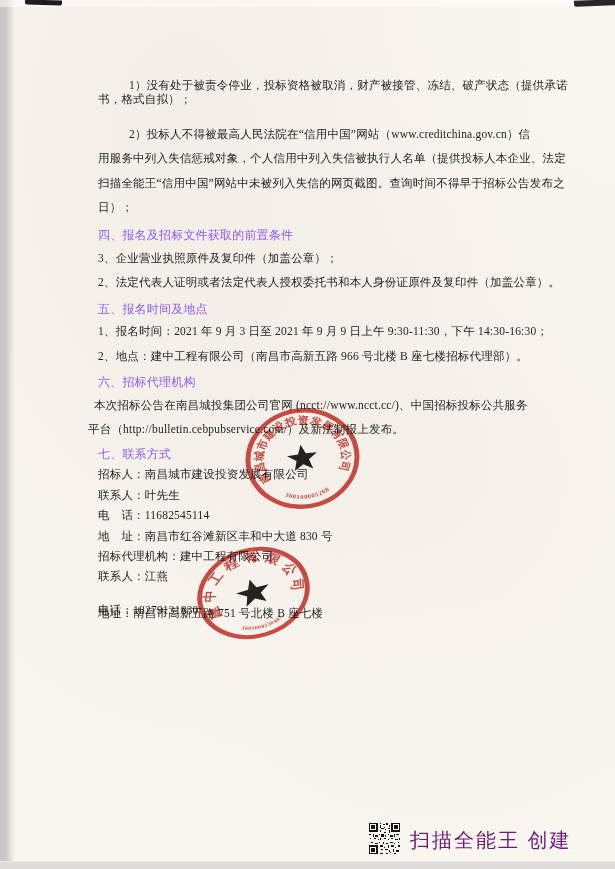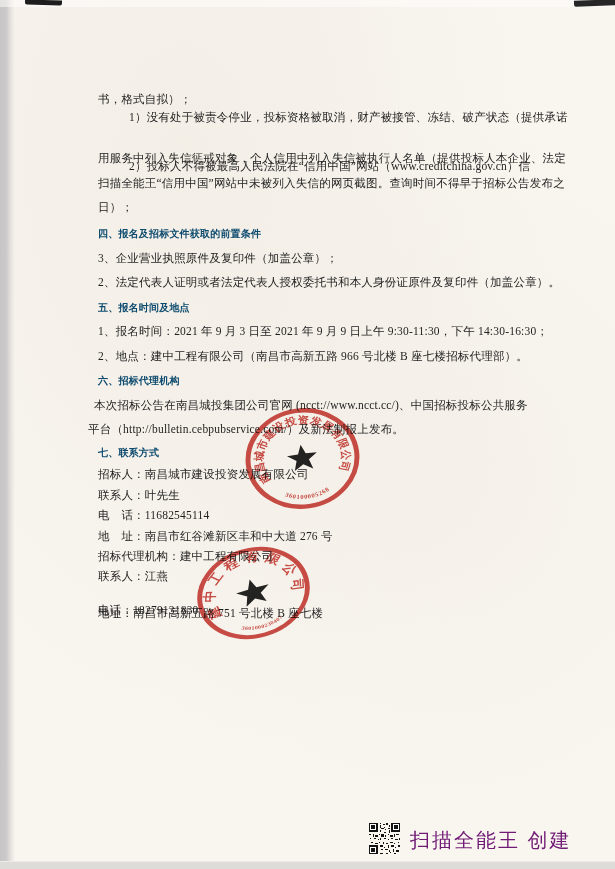--- a/index.html
+++ b/index.html
@@ -17,22 +17,22 @@
   .edge-bottom{position:absolute;left:0;right:0;bottom:0;height:7px;background:#dedcd9;z-index:41;
     box-shadow:0 -1px 0 #ecebe7;}
   .edge-top{position:absolute;left:0;right:0;top:0;height:7px;background:rgba(253,253,252,.55);z-index:41;}
   .mark-tl{position:absolute;left:25px;top:0;width:37px;height:5px;background:#1d1d1d;
     transform:rotate(1.6deg);border-radius:0 0 2px 2px;z-index:42;}
   .mark-tr{position:absolute;left:574px;top:0;width:42px;height:6px;background:#262626;
     transform:rotate(-2deg);border-radius:0 0 2px 2px;z-index:42;}
   
   .ln{position:absolute;left:98px;font-size:11.5px;letter-spacing:.2px;color:#1e1e1e;
     white-space:nowrap;z-index:10;}
-  .ln.indent{left:129px;margin-top:32px;}
-  .ln.heading{font-weight:bold;font-size:10px;color:#0c4a6e;}
+  .ln.indent{left:129px;}
+  .ln.heading{font-weight:normal;font-size:12px;color:#8b5cf6;}
   .ln.p14{left:94px;}
   .ln.p15{left:88px;}
   
   .seal{position:absolute;z-index:20;color:#c5322b;opacity:.86;mix-blend-mode:multiply;}
   .seal-top{left:243px;top:406px;transform:rotate(-8deg);}
   .seal-bottom{left:194px;top:546px;transform:rotate(-16deg);}
   .seal text{fill:currentColor;font-family:"Liberation Serif","DejaVu Serif",serif;font-weight:bold;}
   
   .qr{position:absolute;left:369px;top:823px;width:31px;height:31px;z-index:30;}
   .wm-text{position:absolute;left:410px;top:827px;font-size:20px;letter-spacing:2px;
@@ -64,21 +64,21 @@
   <div class="ln" style="top:349px">2、地点：建中工程有限公司（南昌市高新五路 966 号北楼 B 座七楼招标代理部）。</div>
 
   <div class="ln heading" style="top:374px">六、招标代理机构</div>
   <div class="ln p14" style="top:398px">本次招标公告在南昌城投集团公司官网 (ncct://www.ncct.cc/)、中国招标投标公共服务</div>
   <div class="ln p15" style="top:422px">平台（http://bulletin.cebpubservice.com/）及新法制报上发布。</div>
 
   <div class="ln heading" style="top:446px">七、联系方式</div>
   <div class="ln" style="top:467px">招标人：南昌城市建设投资发展有限公司</div>
   <div class="ln" style="top:488px">联系人：叶先生</div>
   <div class="ln" style="top:508px">电　话：11682545114</div>
-  <div class="ln" style="top:529px">地　址：南昌市红谷滩新区丰和中大道 276 号</div>
+  <div class="ln" style="top:529px">地　址：南昌市红谷滩新区丰和中大道 830 号</div>
   <div class="ln" style="top:549px">招标代理机构：建中工程有限公司</div>
   <div class="ln" style="top:569px">联系人：江燕</div>
   <div class="ln" style="top:603px">电话：18279131830</div>
   <div class="ln" style="top:606px">地址：南昌市高新五路 751 号北楼 B 座七楼</div>
 </div>
 
 <svg class="seal seal-top" width="119" height="105" viewBox="0 0 120 120" preserveAspectRatio="none">
   <defs>
     <path id="s1top" d="M 25.4,80 A 40,40 0 1 1 94.6,80" fill="none"></path>
     <path id="s1bot" d="M 22.3,86.4 A 46,46 0 0 0 97.7,86.4" fill="none"></path>

